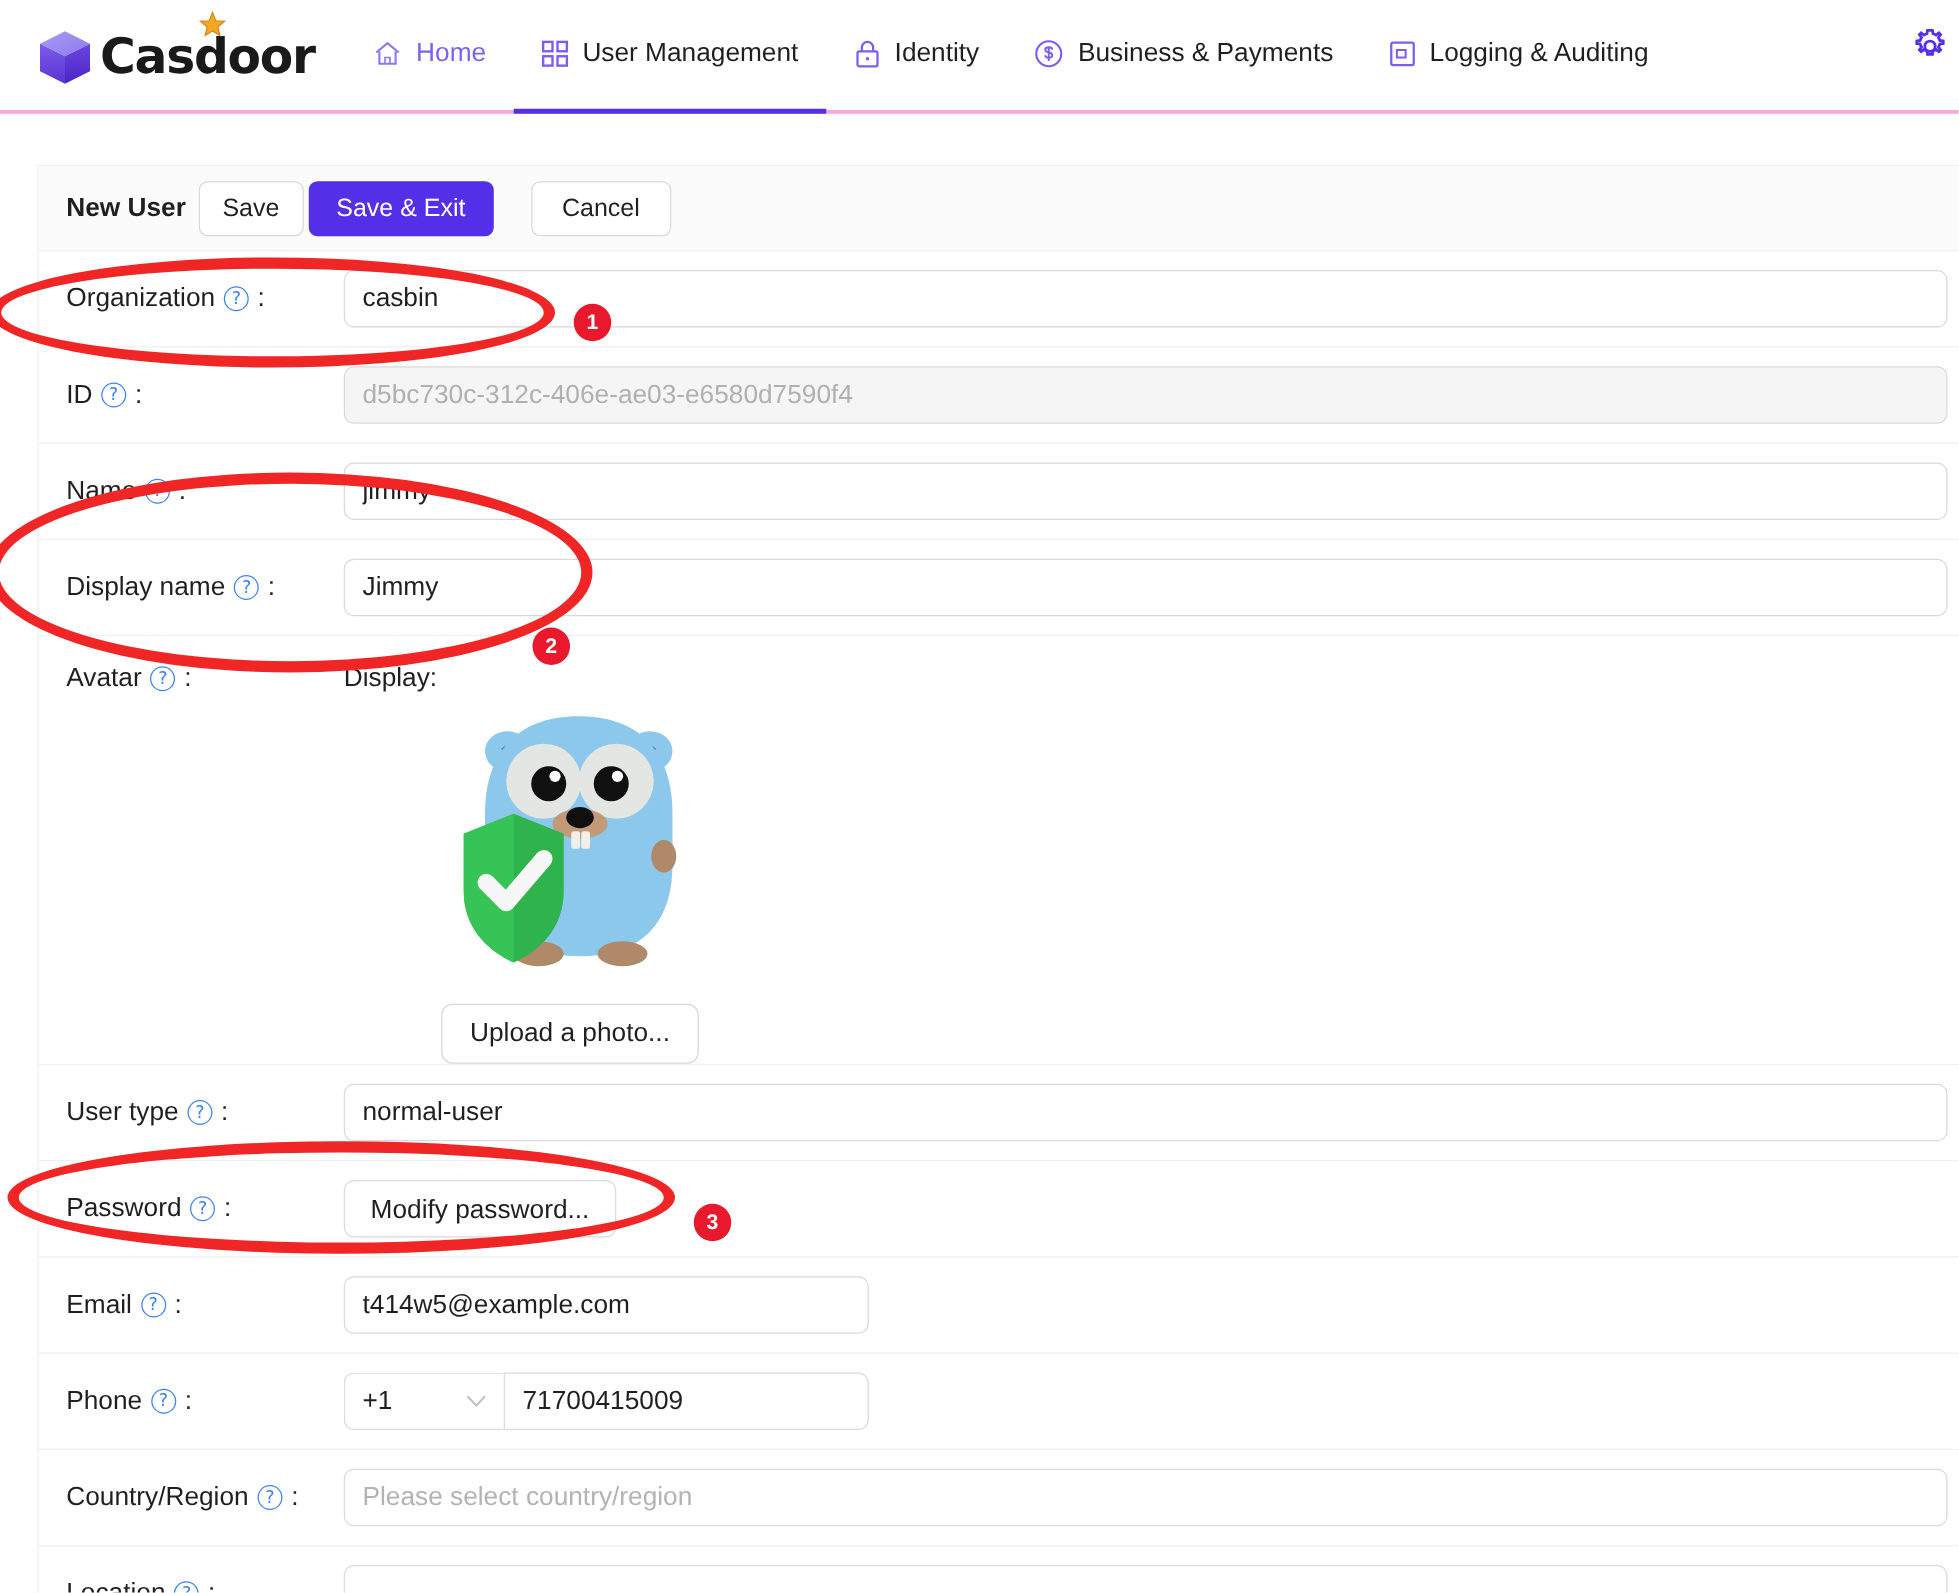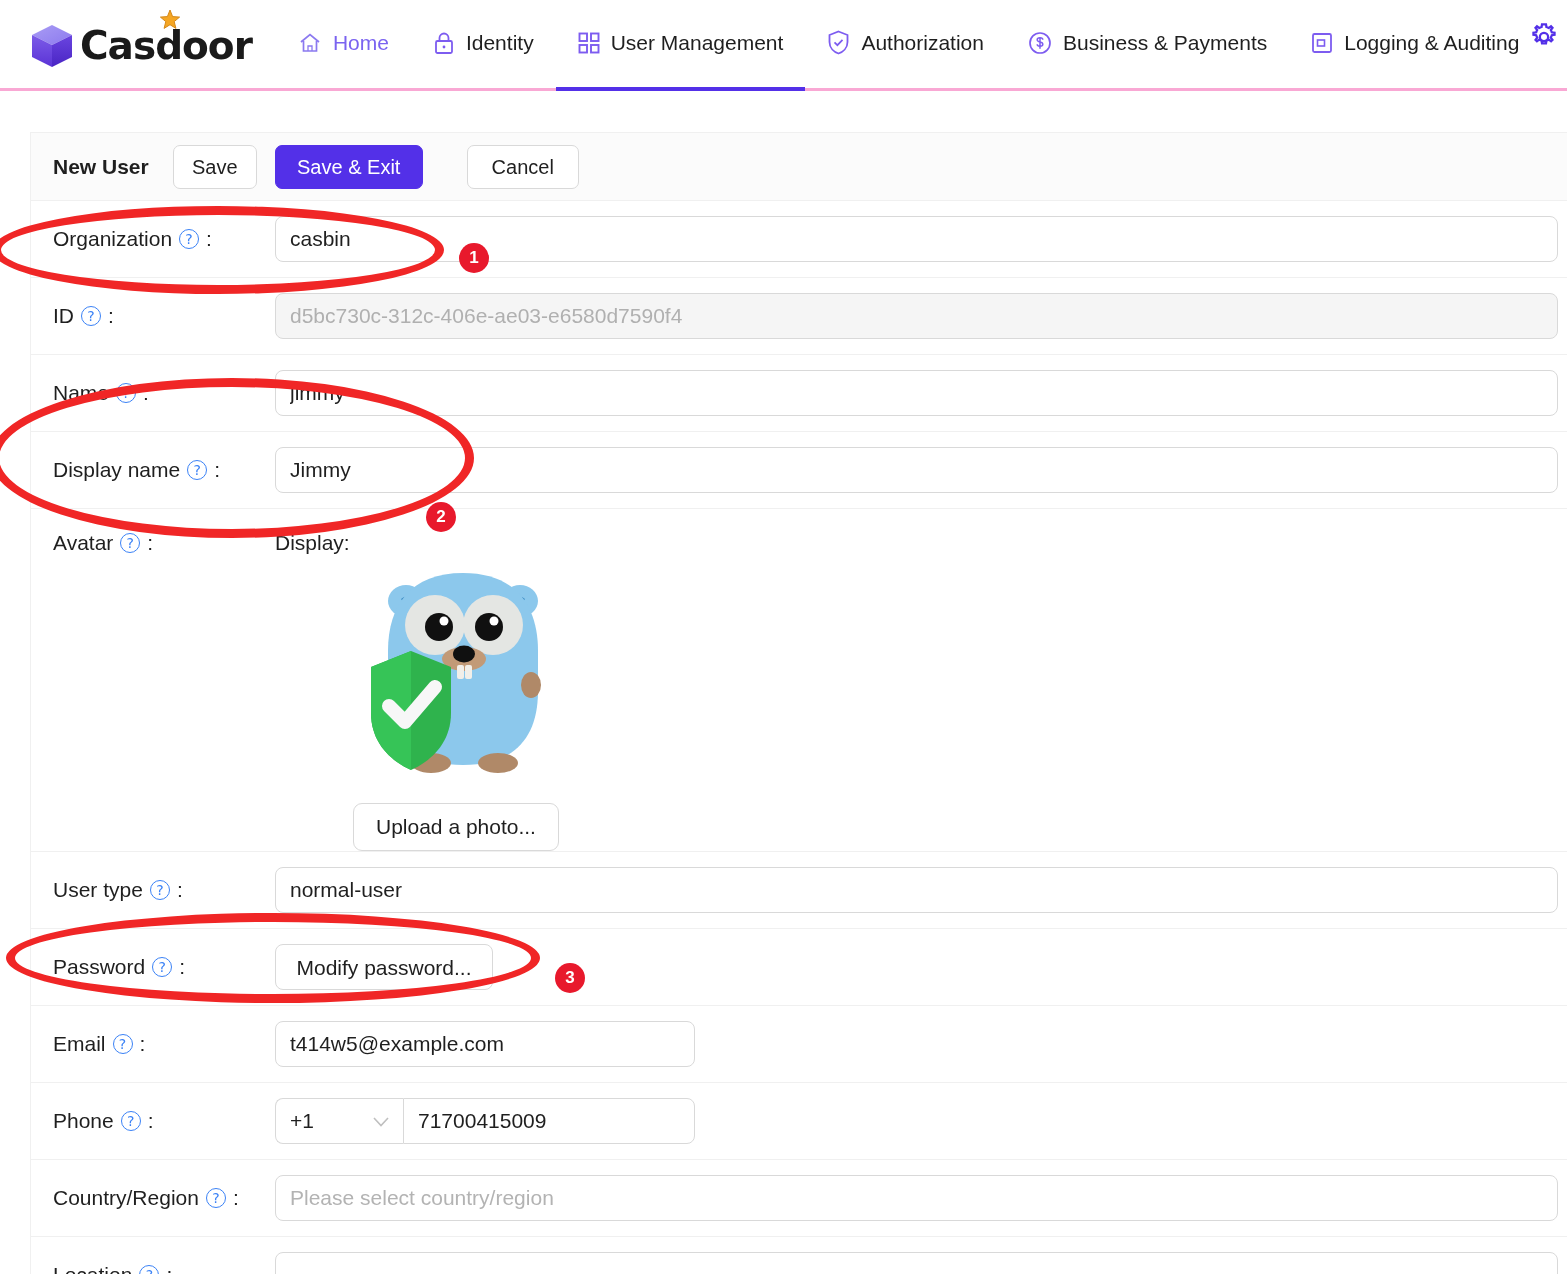--- a/index.html
+++ b/index.html
@@ -83,21 +83,21 @@
   .card {
     background: #fff;
     border: 1px solid #f0f0f0;
     border-right: none;
     width: 1537px;
     min-height: 1200px;
   }
   .card-head {
     display: flex;
     align-items: center;
-    gap: 18px;
+    gap: 4px;
     height: 68px;
     padding: 0 22px;
     background: #fbfbfb;
     border-bottom: 1px solid #f0f0f0;
   }
   .card-title {
     font-size: 21px;
     font-weight: 700;
     color: #1f1f1f;
     margin-right: 6px;
@@ -300,52 +300,43 @@
       <span class="nav-ico">
         <svg width="24" height="24" viewBox="0 0 24 24" fill="none" stroke="#8b79f0" stroke-width="1.7">
           <path d="M3 11 L12 3.5 L21 11"></path>
             <path d="M5.5 10 V20 H18.5 V10"></path>
           <path d="M10 20 V15 H14 V20" stroke-width="1.3"></path>
         </svg>
       </span>
       <span class="nav-label">Home</span>
     </div>
 
-    <div class="navitem">
-      <span class="nav-ico">
-        <svg width="22" height="24" viewBox="0 0 22 24" fill="none" stroke="#7d5cf0" stroke-width="1.8">
-          <rect x="3" y="10" width="16" height="12" rx="1.5"></rect>
-          <path d="M6.5 10 V7 a4.5 4.5 0 0 1 9 0 V10"></path>
-          <circle cx="11" cy="16" r="1.4" fill="#7d5cf0" stroke="none"></circle>
-        </svg>
-      </span>
-      <span class="nav-label">Identity</span>
-    </div>
-
     <div class="navitem active">
       <span class="nav-ico">
         <svg width="22" height="22" viewBox="0 0 22 22" fill="none" stroke="#7d5cf0" stroke-width="1.9">
           <rect x="1.5" y="1.5" width="7.5" height="7.5"></rect>
             <rect x="13" y="1.5" width="7.5" height="7.5"></rect>
           <rect x="1.5" y="13" width="7.5" height="7.5"></rect>
             <rect x="13" y="13" width="7.5" height="7.5"></rect>
         </svg>
       </span>
       <span class="nav-label">User Management</span>
     </div>
 
     <div class="navitem">
       <span class="nav-ico">
-        <svg width="23" height="25" viewBox="0 0 23 25" fill="none" stroke="#7d5cf0" stroke-width="1.8">
-          <path d="M11.5 1.5 L20.5 5 V12 C20.5 18 16 22 11.5 23.5 C7 22 2.5 18 2.5 12 V5 Z"></path>
-          <path d="M7.5 12.3 L10.4 15.2 L15.5 9.8" stroke-width="1.7"></path>
+        <svg width="22" height="24" viewBox="0 0 22 24" fill="none" stroke="#7d5cf0" stroke-width="1.8">
+          <rect x="3" y="10" width="16" height="12" rx="1.5"></rect>
+          <path d="M6.5 10 V7 a4.5 4.5 0 0 1 9 0 V10"></path>
+          <circle cx="11" cy="16" r="1.4" fill="#7d5cf0" stroke="none"></circle>
         </svg>
       </span>
-      <span class="nav-label">Authorization</span>
-    </div>
+      <span class="nav-label">Identity</span>
+    </div>
+
 
     <div class="navitem">
       <span class="nav-ico">
         <svg width="24" height="24" viewBox="0 0 24 24" fill="none" stroke="#7d5cf0" stroke-width="1.7">
           <circle cx="12" cy="12" r="10"></circle>
           <path d="M12 6.2 V17.8 M14.8 8.8 c0-1.3-1.3-2-2.8-2 s-2.8 0.7-2.8 2 s1.3 1.9 2.8 2.2 s2.8 0.9 2.8 2.2 s-1.3 2-2.8 2 s-2.8-0.7-2.8-2" stroke-width="1.5"></path>
         </svg>
       </span>
       <span class="nav-label">Business &amp; Payments</span>
     </div>

